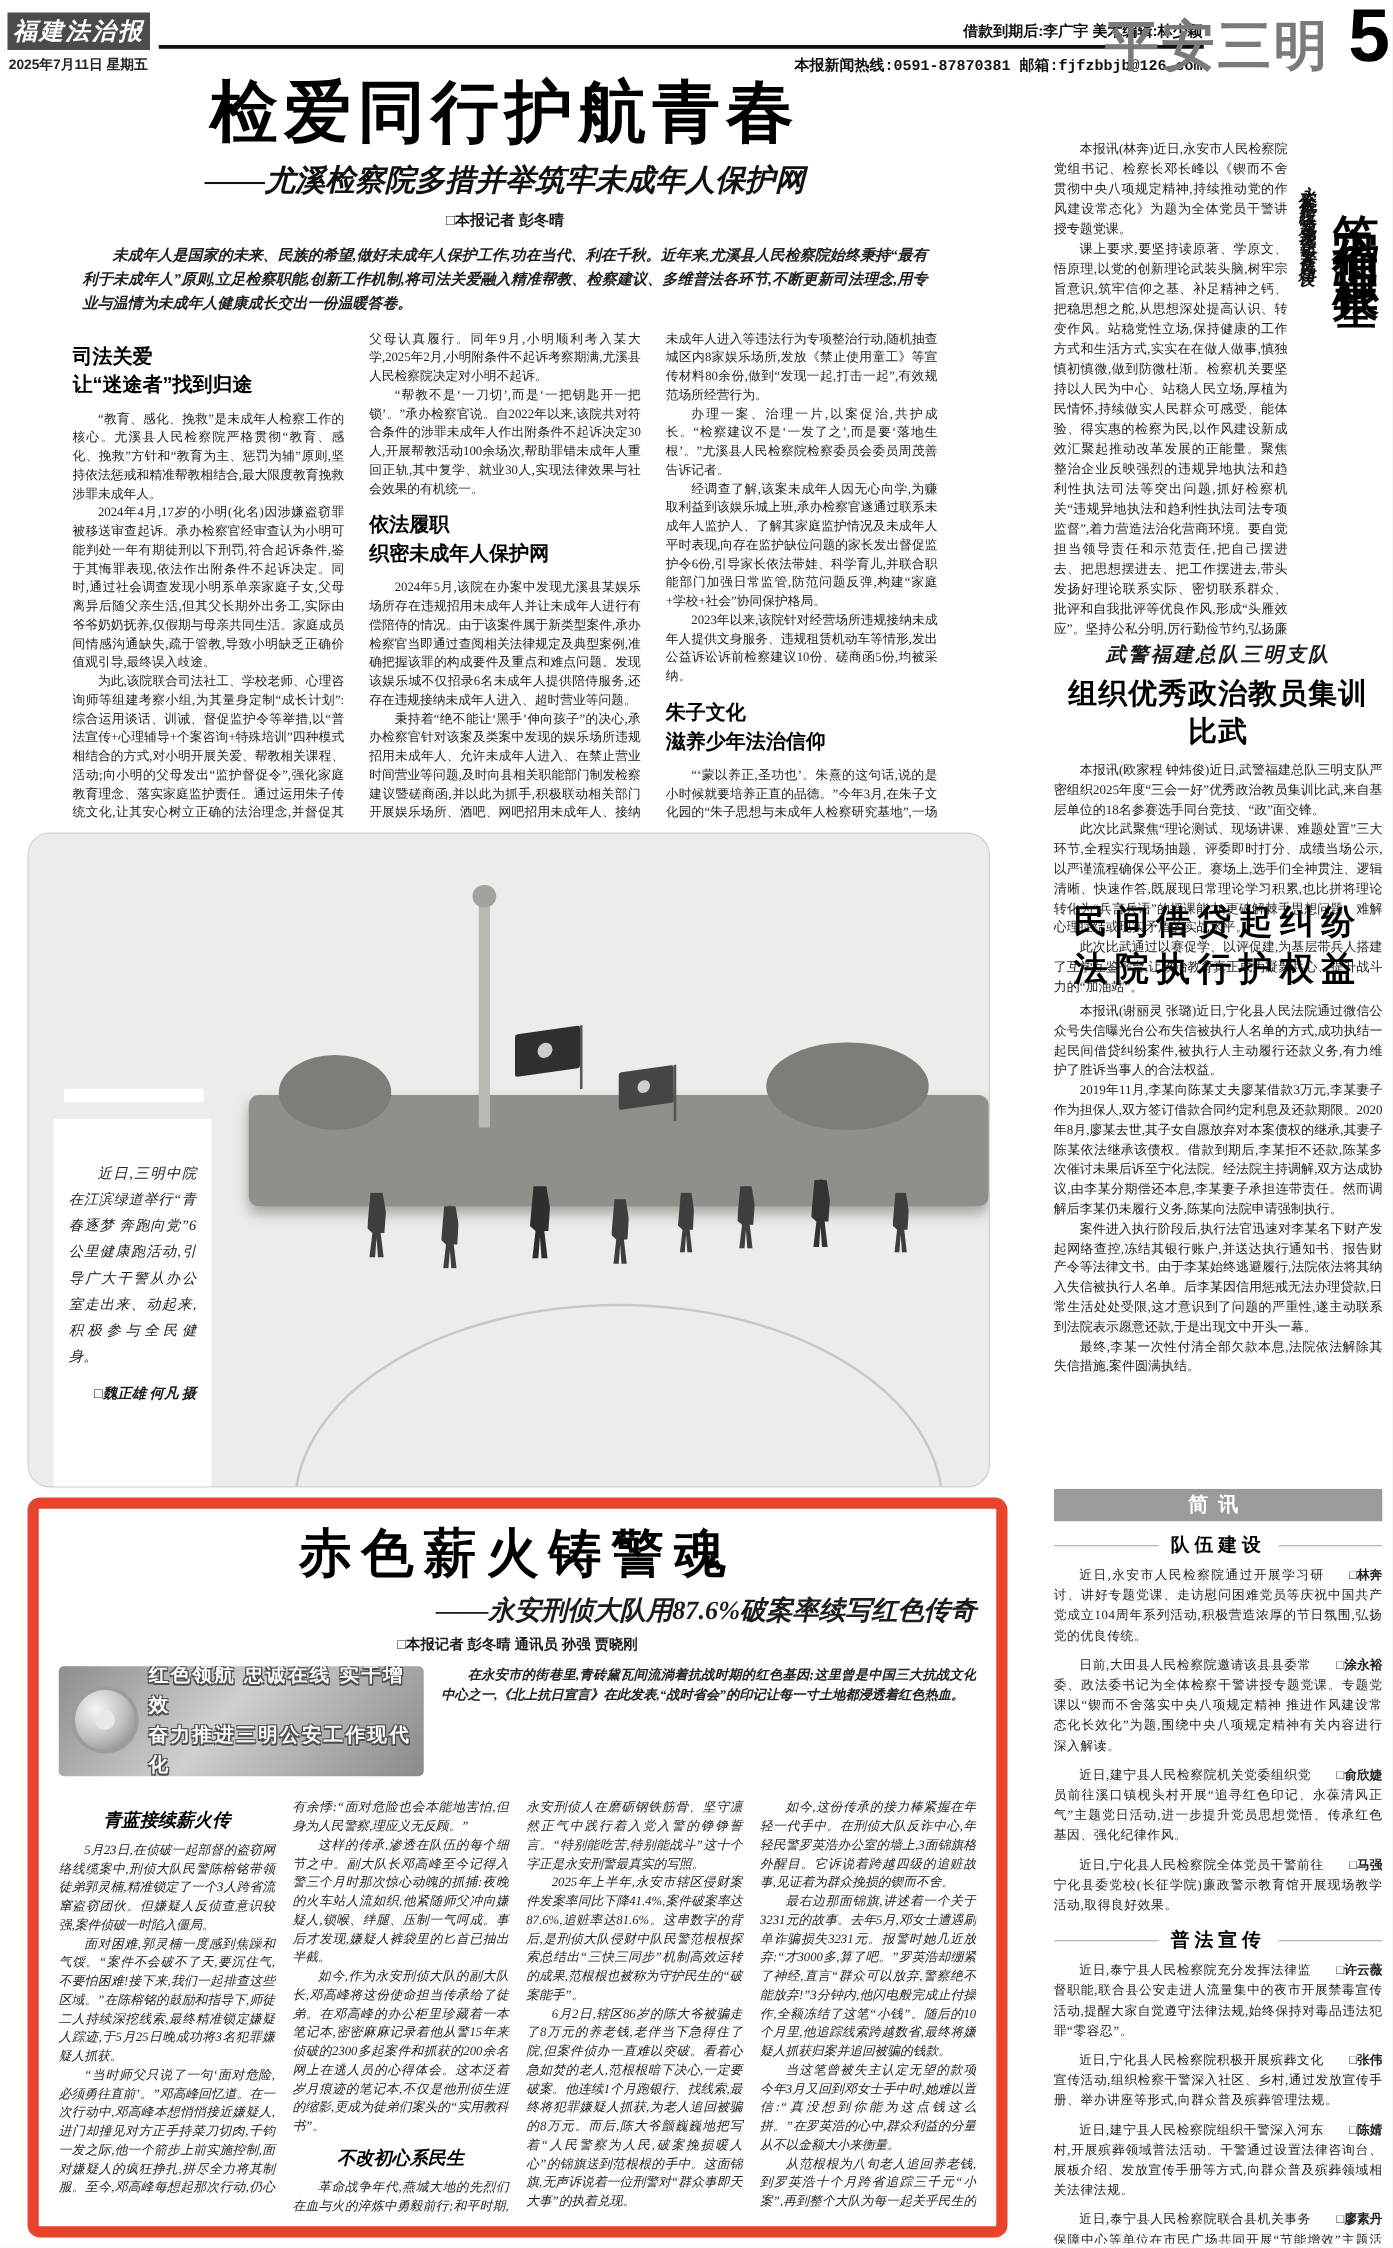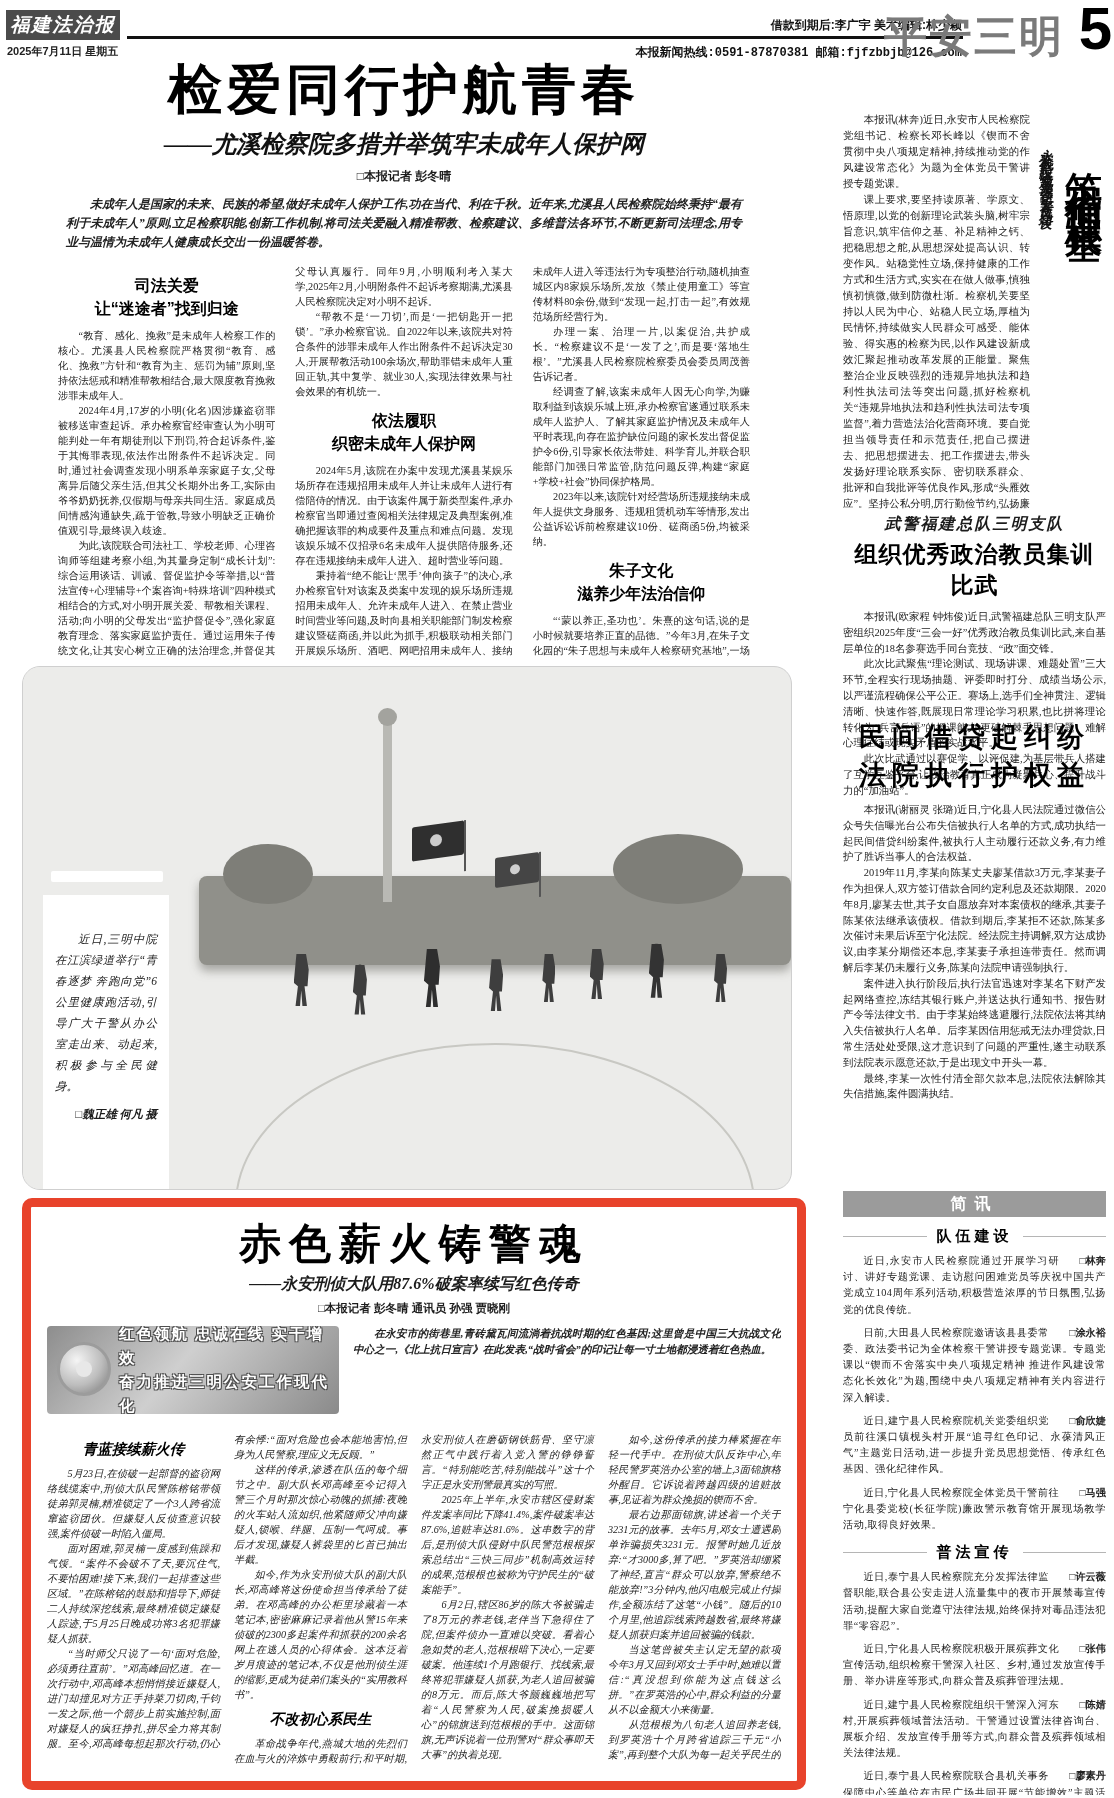--- a/index.html
+++ b/index.html
@@ -26,21 +26,21 @@
 
   
   .top-article{position:absolute;left:58px;top:58px;width:692px;}
   .ta-headline{font-size:54px;font-weight:900;letter-spacing:5px;text-align:center;line-height:64px;color:#000;}
   .ta-subtitle{font-size:24px;font-style:italic;font-weight:700;text-align:center;margin-top:6px;color:#111;}
   .ta-byline{font-size:12px;font-weight:700;text-align:center;margin-top:8px;
              font-family:"Liberation Sans",sans-serif;}
   .ta-lead{margin:10px 8px 0 8px;font-size:12px;line-height:19px;font-style:italic;font-weight:700;
            text-align:justify;text-indent:2em;color:#222;}
   .ta-cols{margin-top:12px;height:402px;column-count:3;column-gap:20px;column-fill:auto;overflow:hidden;}
-  .col-head{text-align:center;font-family:"Liberation Sans",sans-serif;font-weight:800;
+  .col-head{text-align:left;font-family:"Liberation Sans",sans-serif;font-weight:800;
             font-size:16px;line-height:23px;margin:10px 0 8px;color:#000;break-inside:avoid;}
   .bodytxt p, p.para{margin:0;font-size:10.2px;line-height:15px;text-align:justify;text-indent:2em;color:#222;}
 
   
   .photo-block{position:absolute;left:22px;top:666px;width:770px;height:524px;border:1px solid #cfcfcf;
                border-radius:18px;overflow:hidden;background:#ececea;}
   .caption-panel{position:absolute;left:0;top:0;width:176px;height:100%;background:#ececea;}
   .caption-strip{position:absolute;left:28px;top:204px;width:112px;height:11px;background:#fff;border-radius:2px;}
   .caption-card{position:absolute;left:20px;top:228px;width:126px;height:310px;background:#fff;padding:34px 12px 12px;}
   .caption-text{font-size:11.5px;line-height:21px;font-style:italic;text-align:justify;text-indent:2em;color:#222;margin:0;}
@@ -57,21 +57,21 @@
   .flag::after{content:"";position:absolute;right:-2px;top:0;width:2px;height:150%;background:#555;}
   .flag-dot{position:absolute;width:12px;height:12px;border-radius:50%;background:#e9e9e9;opacity:.85;}
   .runner{position:absolute;background:#3e3e3e;
           clip-path:polygon(18% 0,82% 0,100% 30%,92% 62%,72% 62%,88% 100%,58% 100%,50% 70%,42% 100%,12% 100%,28% 62%,0 55%);}
   .runner::before{content:"";position:absolute;left:30%;top:-24%;width:42%;height:24%;border-radius:50%;background:#3e3e3e;}
 
   
   .featured{position:absolute;left:22px;top:1198px;width:784px;height:592px;background:#fff;
             border:9px solid #e8432b;border-radius:10px;padding:12px 16px;}
   .fa-headline{font-size:42px;font-weight:900;letter-spacing:8px;text-align:center;line-height:50px;color:#000;}
-  .fa-subtitle{font-size:16px;font-style:italic;font-weight:700;text-align:center;margin-top:5px;}
+  .fa-subtitle{font-size:21px;font-style:italic;font-weight:700;text-align:right;margin-top:5px;}
   .fa-byline{font-size:11.5px;font-weight:700;text-align:center;margin-top:6px;
              font-family:"Liberation Sans",sans-serif;}
   .fa-leadrow{display:flex;gap:14px;margin-top:10px;height:96px;}
   .fa-banner{width:292px;height:88px;flex:none;border-radius:4px;position:relative;overflow:hidden;
              background:linear-gradient(130deg,#8d8d8d,#cfcfcf 45%,#8a8a8a);display:flex;flex-direction:column;
              justify-content:center;padding-left:72px;}
   .fa-badge{position:absolute;left:10px;top:16px;width:54px;height:54px;border-radius:50%;
             background:radial-gradient(circle at 35% 32%,#f5f5f5,#bdbdbd 55%,#787878);border:3px solid #9c9c9c;}
   .fa-badge::before{content:"";position:absolute;left:16px;top:16px;width:16px;height:16px;border-radius:50%;background:#e8e8e8;}
   .fa-banner-line{color:#fff;font-weight:900;font-size:15.5px;letter-spacing:2px;line-height:24px;

